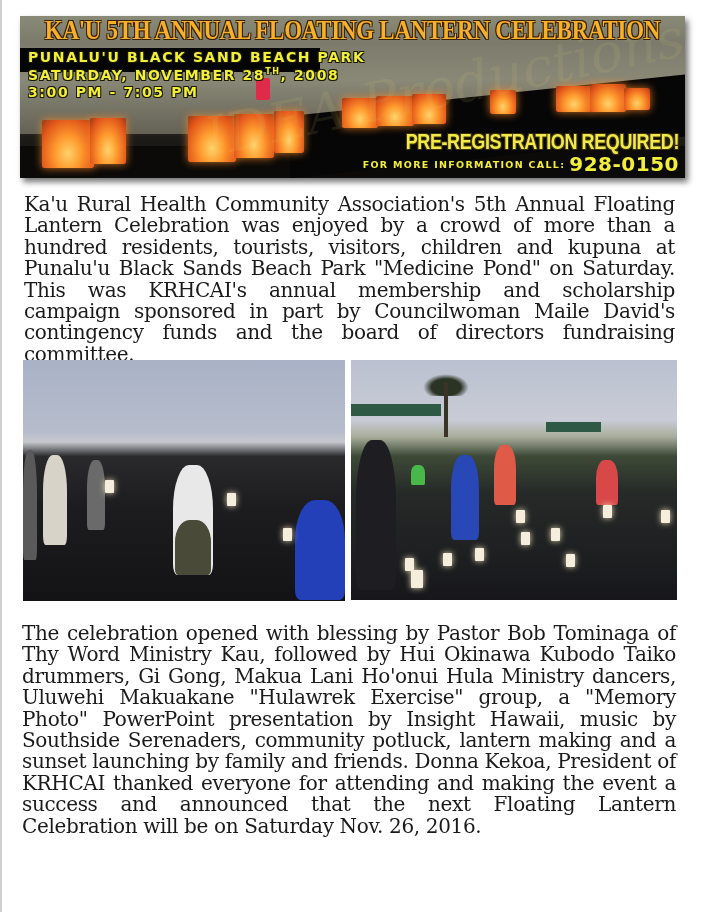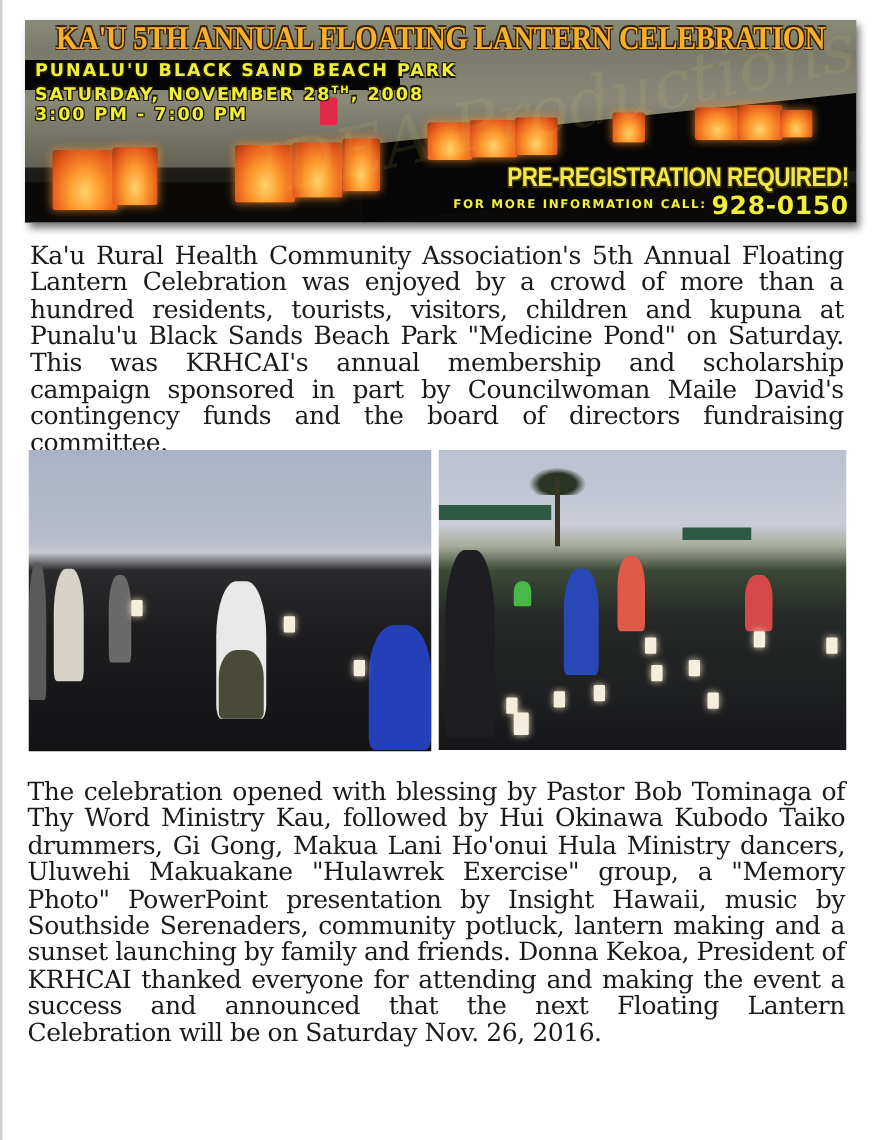--- a/index.html
+++ b/index.html
@@ -124,21 +124,21 @@
   <div class="lantern" style="left:470px;top:74px;width:26px;height:24px;"></div>
   <div class="lantern" style="left:536px;top:70px;width:36px;height:26px;"></div>
   <div class="lantern" style="left:570px;top:68px;width:36px;height:28px;"></div>
   <div class="lantern" style="left:604px;top:72px;width:26px;height:22px;"></div>
 
   <div class="watermark">IDEA Productions</div>
 
   <div class="title">KA'U 5TH ANNUAL FLOATING LANTERN CELEBRATION</div>
   <div class="line venue">PUNALU'U BLACK SAND BEACH PARK</div>
   <div class="line date"><span>SATURDAY, NOVEMBER 28</span><sup>TH</sup><span>, 2008</span></div>
-  <div class="line time">3:00 PM - 7:00 PM</div>
+  <div class="line time">3:00 PM - 7:05 PM</div>
   <div class="prereg">PRE-REGISTRATION REQUIRED!</div>
   <div class="info">
     <span class="info-label">FOR MORE INFORMATION CALL:</span><span class="phone">928-0150</span>
   </div>
 </div>
 
 <p class="para para-1" style="margin:0;">Ka'u Rural Health Community Association's 5th Annual Floating Lantern Celebration was enjoyed by a crowd of more than a hundred residents, tourists, visitors, children and kupuna at Punalu'u Black Sands Beach Park "Medicine Pond" on Saturday.  This  was KRHCAI's annual membership and scholarship campaign sponsored in part by Councilwoman Maile David's contingency funds  and the board of directors fundraising committee.</p>
 
 <div class="photo photo-left">
   <div class="person" style="left:150px;top:105px;width:40px;height:110px;background:#e8e8e8;"></div>

